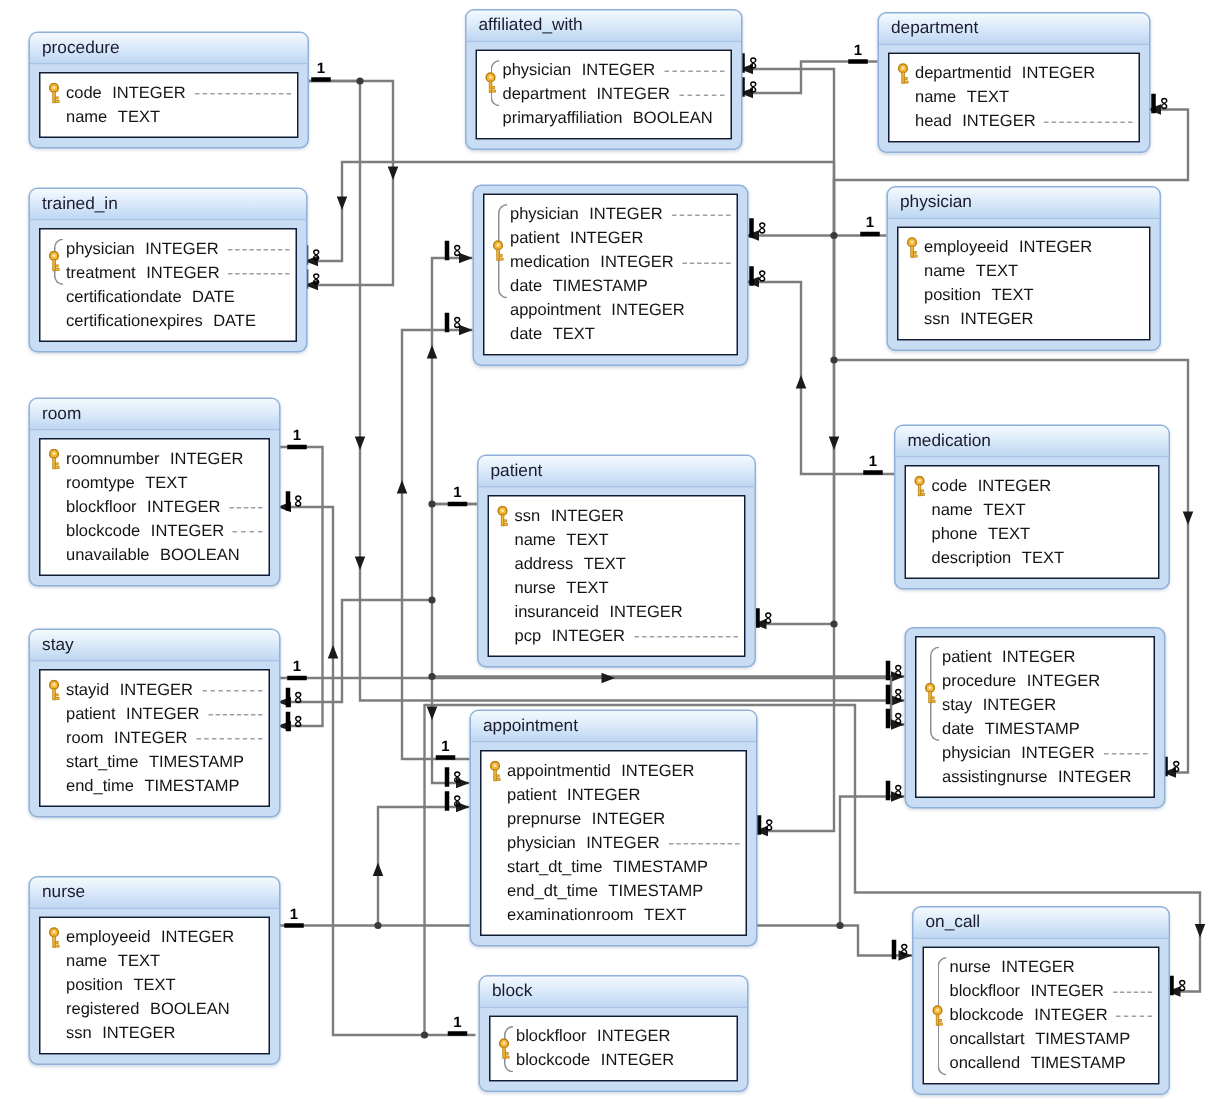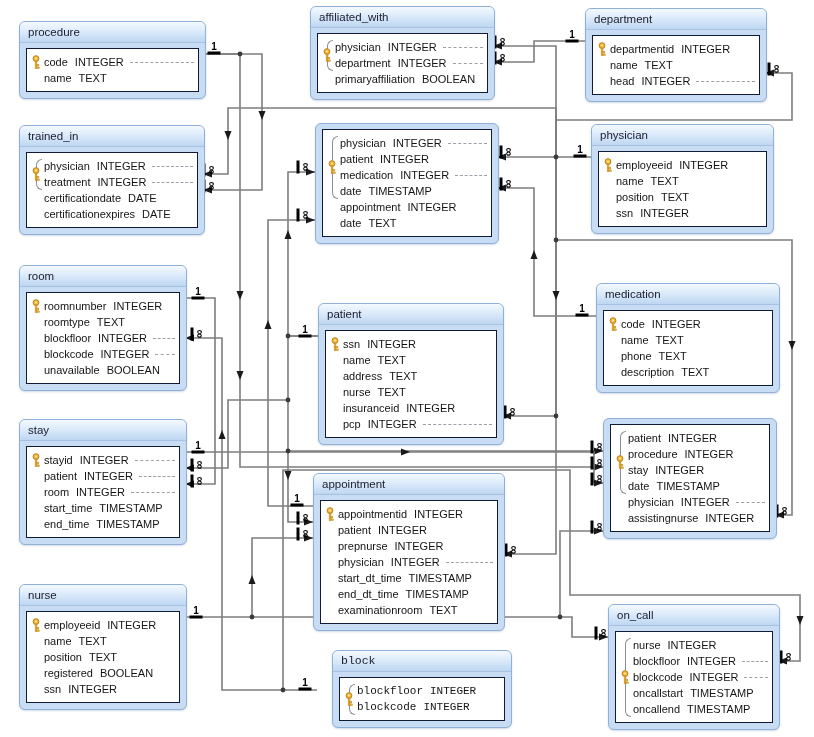--- a/index.html
+++ b/index.html
@@ -528,21 +528,21 @@
           </div>
           <svg class="keyicon" viewBox="0 0 10 15" style="top: 5.5px;">
             <circle cx="5" cy="3.6" r="2.9" fill="#f7b733" stroke="#b98216" stroke-width="1"></circle>
             <circle cx="5" cy="3.4" r="1" fill="#fde9bd"></circle>
             <rect x="4.2" y="6" width="1.7" height="7.5" fill="#f7b733" stroke="#b98216" stroke-width="0.6"></rect>
             <rect x="5.8" y="9.6" width="2" height="1.4" fill="#f7b733" stroke="#b98216" stroke-width="0.5"></rect>
             <rect x="5.8" y="12" width="2.6" height="1.4" fill="#f7b733" stroke="#b98216" stroke-width="0.5"></rect>
           </svg>
         </div>
       </div>
-      <div class="tbl" style="left: 332px; top: 650px; width: 178px; font-family: Liberation Mono, monospace;">
+      <div class="tbl" style="left: 319px; top: 650px; width: 178px;">
         <div class="tbl-h">block</div>
         <div class="inner">
           <div class="row">
             <span class="fname">blockfloor</span>
             <span class="ftype">INTEGER</span>
           </div>
           <div class="row">
             <span class="fname">blockcode</span>
             <span class="ftype">INTEGER</span>
           </div>

